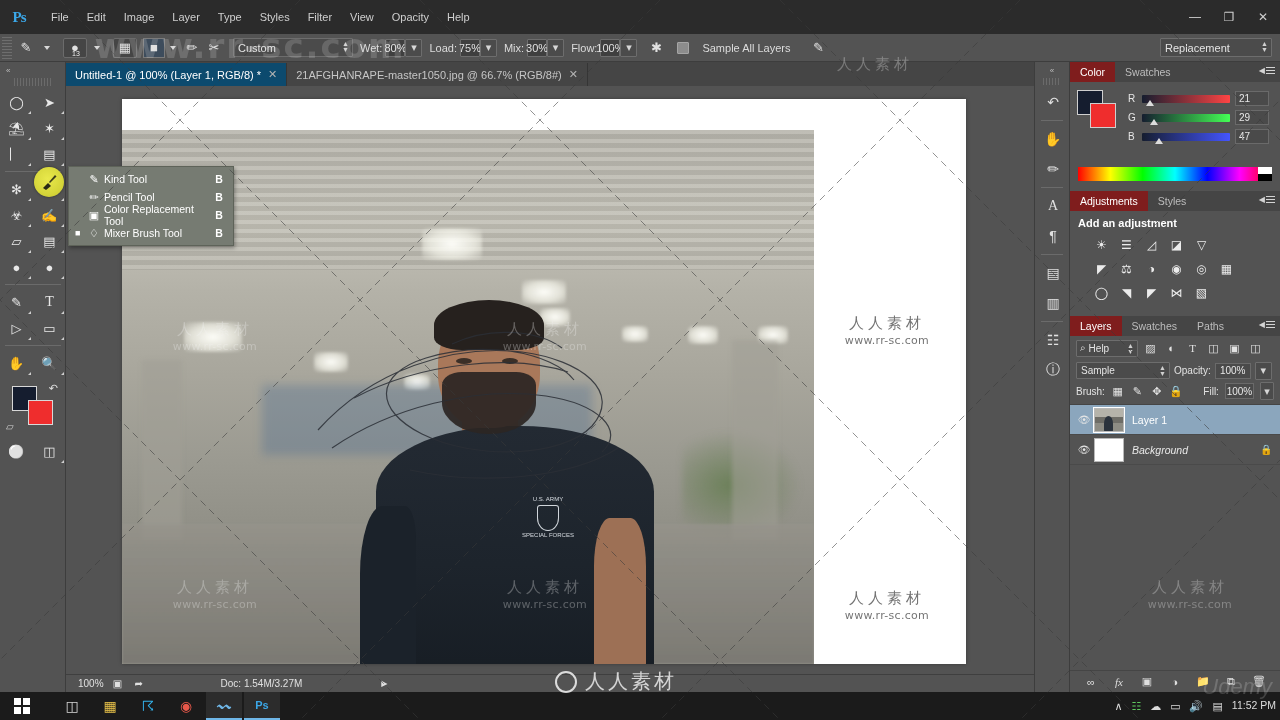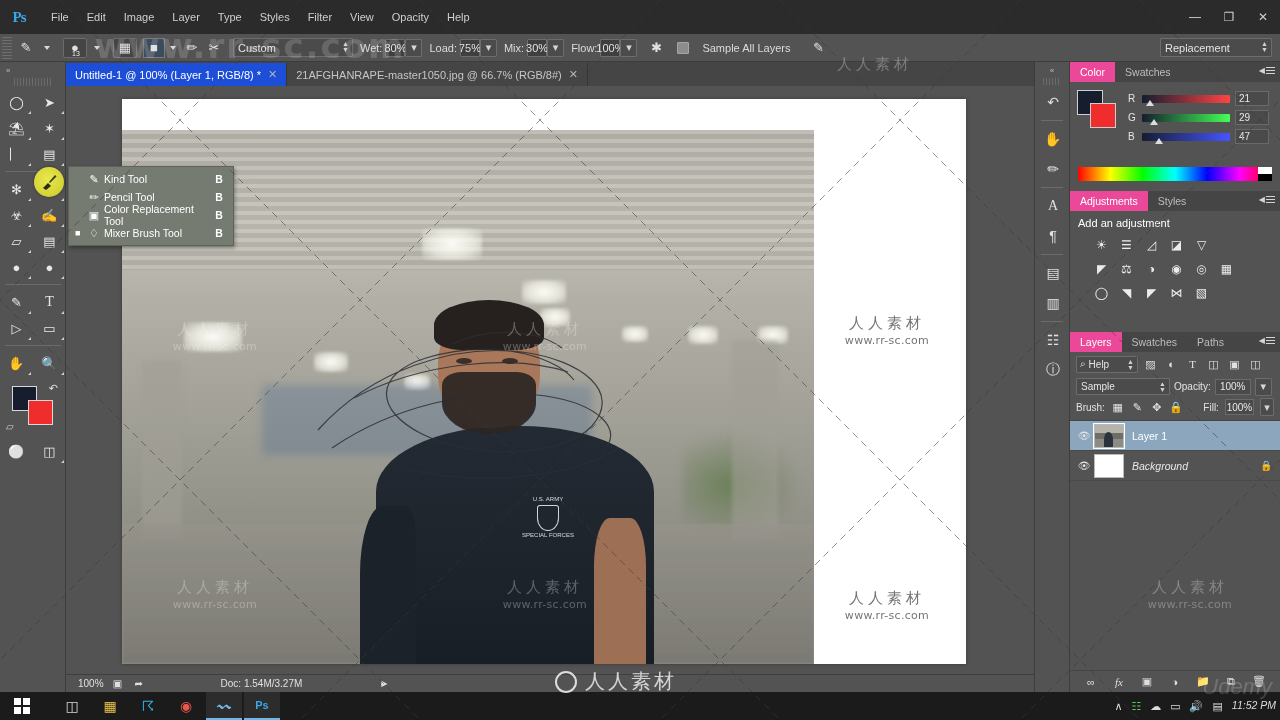--- a/index.html
+++ b/index.html
@@ -97,21 +97,21 @@
   
   .tabbar {
     position: absolute; top: 62px; left: 66px; width: 968px; height: 24px;
     background: #454545; display: flex; align-items: flex-end;
   }
   .doc-tab {
     height: 23px; display: flex; align-items: center; gap: 7px;
     padding: 0 9px; font-size: 11px; color: #c6c6c6;
     border-right: 1px solid #353535; background: #454545;
   }
-  .doc-tab.active { background: #1d4ed8; color: #ffffff; }
+  .doc-tab.active { background: #0c4a6e; color: #ffffff; }
   .tab-x { font-size: 11px; color: #b4b4b4; }
 
   
   .toolbar {
     position: absolute; top: 62px; left: 0; width: 66px; height: 630px;
     background: #535353; border-right: 1px solid #3d3d3d;
   }
   .tb-collapse {
     height: 16px; display: flex; align-items: center; justify-content: flex-start;
     padding-left: 6px; color: #bdbdbd; font-size: 8px;
@@ -293,21 +293,21 @@
   .panels {
     position: absolute; top: 62px; right: 0; width: 210px; height: 630px; background: #535353;
   }
   .panel-tabs {
     display: flex; align-items: stretch; height: 20px; background: #454545; position: relative;
   }
   .panel-tab {
     padding: 0 10px; display: flex; align-items: center; font-size: 10.5px; color: #bdbdbd;
     background: #454545;
   }
-  .panel-tab.active { background: #ec4899; color: #ffffff; text-align: center; }
+  .panel-tab.active { background: #7f1d1d; color: #ffffff; text-align: center; }
   .panel-menu {
     position: absolute; right: 5px; top: 4px; color: #d4d4d4; font-size: 10px;
     display: flex; align-items: center; gap: 1px;
   }
   .hamb { display: flex; flex-direction: column; gap: 1.5px; }
   .hamb i { display: block; width: 9px; height: 1.5px; background: #d4d4d4; }
 
   
   .color-body { padding: 7px 8px 4px; position: relative; height: 82px; }
   .cp-swatches { position: absolute; left: 7px; top: 8px; width: 40px; height: 38px; }
@@ -331,21 +331,21 @@
   .spectrum {
     height: 14px; margin: 3px 8px 0 8px;
     background: linear-gradient(to right, #ff0000, #ffff00, #00ff00, #00ffff, #0000ff, #ff00ff, #ff0000);
     position: relative;
   }
   .spectrum .wb { position: absolute; right: 0; top: 0; width: 14px; height: 7px; background: #fff; }
   .spectrum .bb { position: absolute; right: 0; bottom: 0; width: 14px; height: 7px; background: #000; }
 
   
   .adj-body { padding: 6px 8px 8px; }
-  .adj-title { font-size: 11px; color: #ffffff; margin-bottom: 7px; font-weight: normal; }
+  .adj-title { font-size: 11px; color: #ffffff; margin-bottom: 7px; font-weight: bold; }
   .adj-row { display: flex; gap: 6px; margin-bottom: 6px; padding-left: 14px; }
   .adj-icon {
     width: 19px; height: 18px; display: flex; align-items: center; justify-content: center;
     color: #ececec; font-size: 12px;
   }
 
   
   .layers-toolrow { display: flex; align-items: center; height: 24px; padding: 0 6px; gap: 4px; }
   .kind-box {
     background: #4b4b4b; border: 1px solid #6d6d6d; height: 17px; width: 62px;
@@ -404,21 +404,21 @@
   .win-tile i { display: block; background: #ffffff; }
   .search-box {
     width: 230px; height: 28px; background: #2e2e2e; display: flex; align-items: center;
     gap: 8px; padding: 0 10px; color: #c3c3c3; font-size: 11px;
   }
   .cortana { width: 14px; height: 14px; border: 2px solid #e8e8e8; border-radius: 50%; border-top-color: transparent; }
   .tb-apps { display: flex; align-items: center; gap: 2px; margin-left: 10px; }
   .tb-app { width: 36px; height: 28px; display: flex; align-items: center; justify-content: center; font-size: 14px; }
   .tb-app.running { border-bottom: 2px solid #6fb7e8; background: rgba(255,255,255,.08); }
   .tray { position: absolute; right: 4px; display: flex; align-items: center; gap: 9px; color: #dcdcdc; font-size: 11px; }
-  .tray-clock { font-size: 10.5px; line-height: 1.05; text-align: center; font-style: italic; }
+  .tray-clock { font-size: 10.5px; line-height: 1.05; text-align: center; }
 
   
   .wm-grid {
     position: absolute; inset: 0; pointer-events: none; z-index: 50; opacity: .55;
   }
   .wm-text {
     position: absolute; pointer-events: none; z-index: 51;
     text-align: center; color: rgba(70,70,70,.45);
     font-family: "DejaVu Sans", sans-serif;
   }
@@ -765,21 +765,21 @@
       </div>
       <div class="adj-row">
         <div class="adj-icon">◯</div>
         <div class="adj-icon">◥</div>
         <div class="adj-icon">◤</div>
         <div class="adj-icon">⋈</div>
         <div class="adj-icon">▧</div>
       </div>
     </div>
 
-    <div class="panel-tabs" style="margin-top:16px">
+    <div class="panel-tabs" style="margin-top:0">
       <div class="panel-tab active">Layers</div>
       <div class="panel-tab">Swatches</div>
       <div class="panel-tab">Paths</div>
       <div class="panel-menu">
         <span style="font-size:8px">◀</span>
           <span class="hamb">
             <i></i>
             <i></i>
             <i></i>
           </span>

